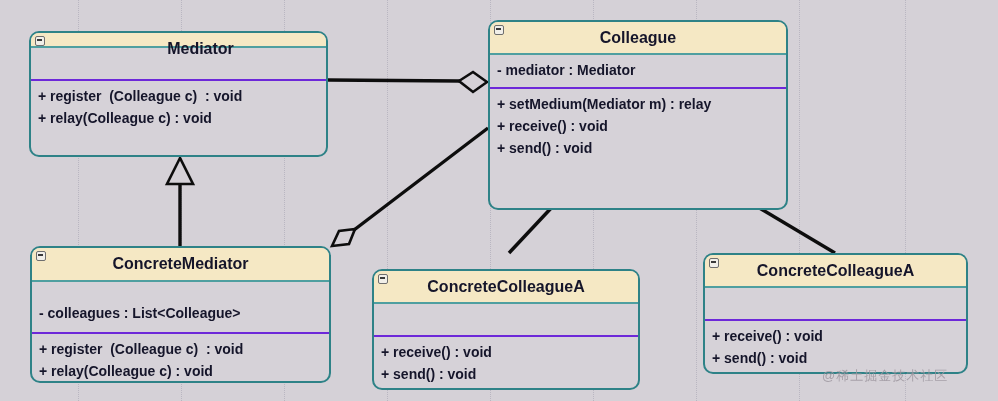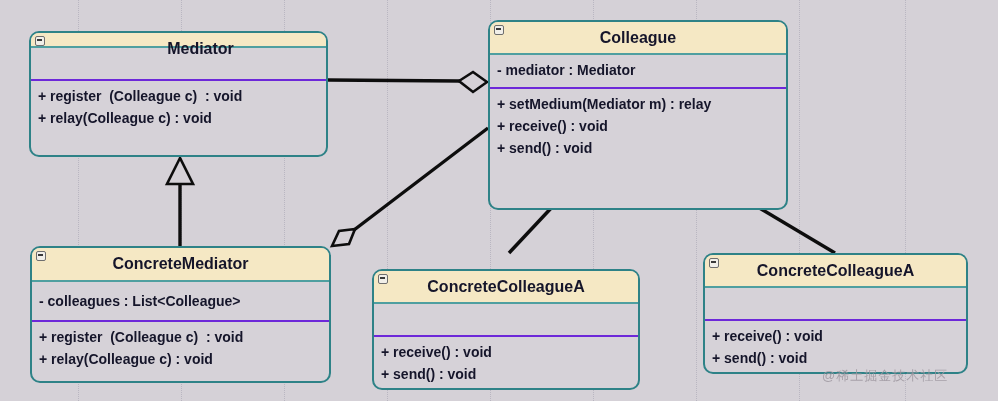--- a/index.html
+++ b/index.html
@@ -145,21 +145,21 @@
       <div class="row">+ receive() : void</div>
       <div class="row">+ send() : void</div>
     </div>
   </div>
 
   <div class="uml-class" style="left:30px;top:246px;width:301px;height:137px;">
     <div class="hdr" style="height:34px;line-height:32px;">
       <span class="collapse-btn"></span>
       <span>ConcreteMediator</span>
     </div>
-    <div class="attrs" style="height:40px;padding-top:8px;">
+    <div class="attrs" style="height:40px;padding-top:8px;margin-top:12px;">
       <div class="row">- colleagues : List&lt;Colleague&gt;</div>
     </div>
     <div class="methods">
       <div class="row">+ register  (Colleague c)  : void</div>
       <div class="row">+ relay(Colleague c) : void</div>
     </div>
   </div>
 
   <div class="uml-class" style="left:372px;top:253px;width:268px;height:121px;margin-top:16px;">
     <div class="hdr" style="height:33px;line-height:31px;">

